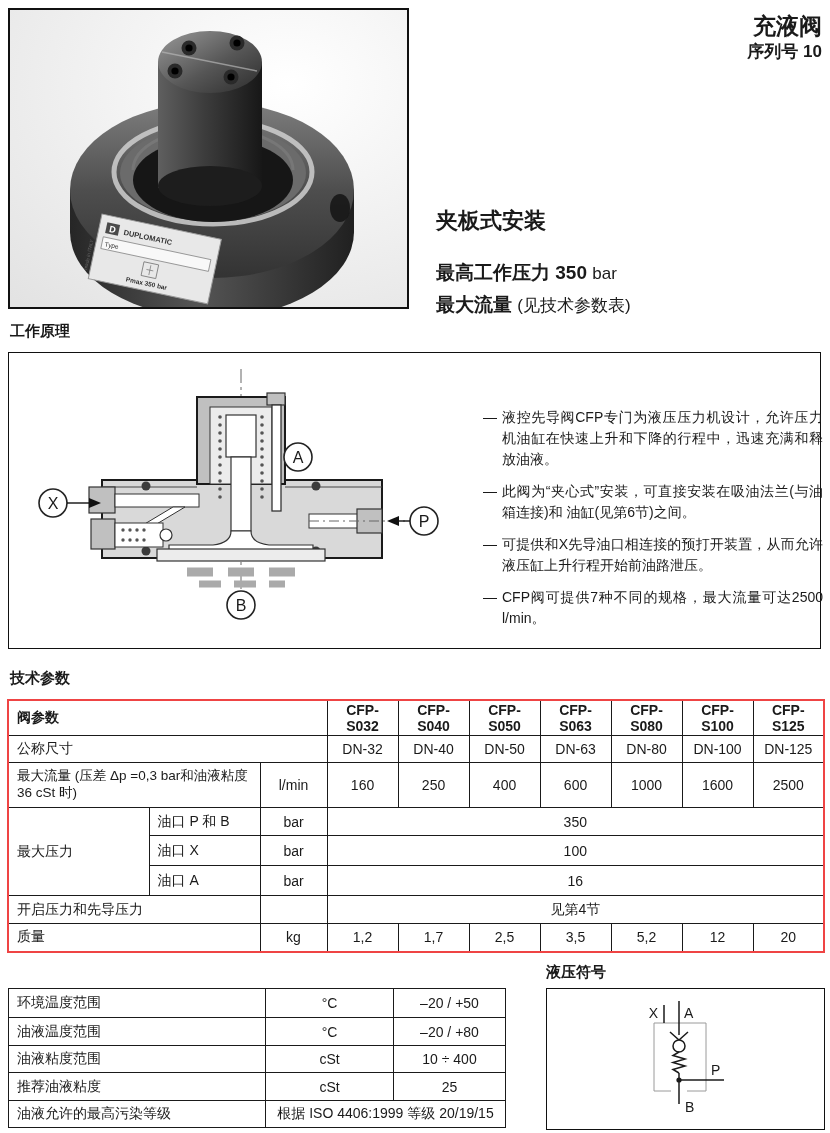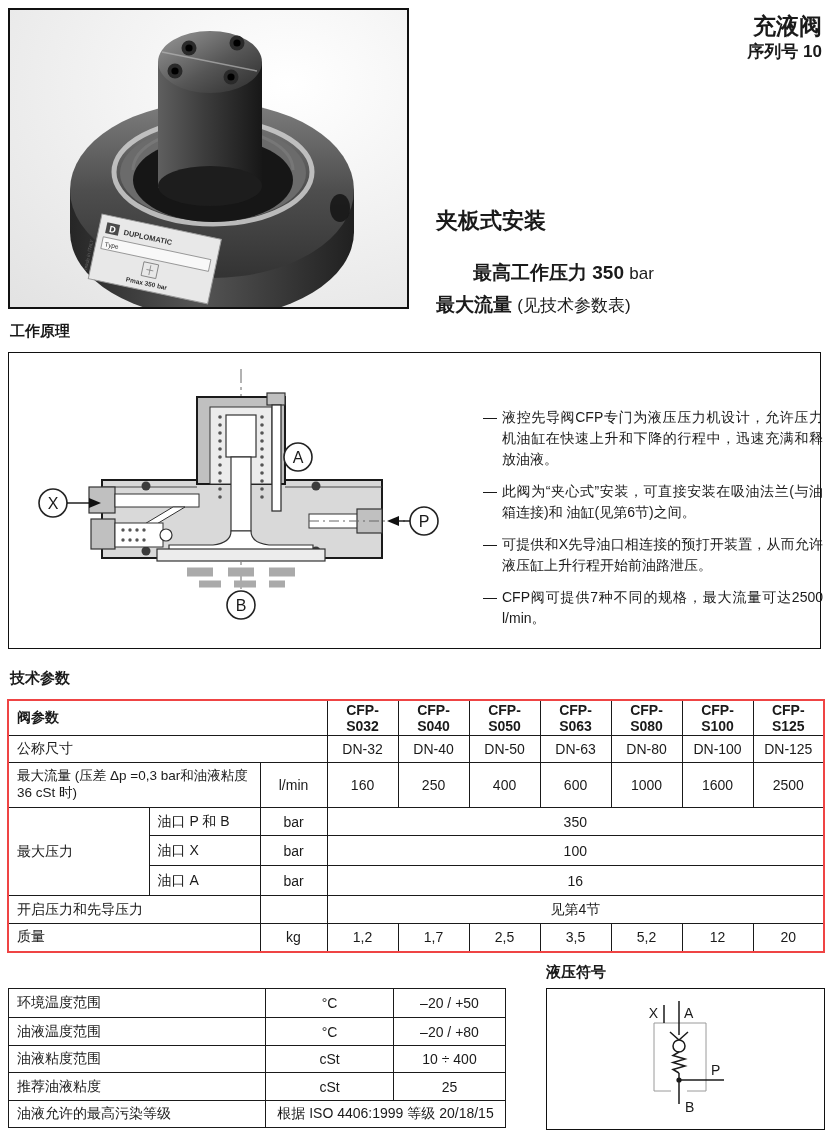--- a/index.html
+++ b/index.html
@@ -9,21 +9,21 @@
 
   
   .title-block{right:8px;top:10px;text-align:right;line-height:1;}
   .model-code{font-size:47px;font-weight:bold;letter-spacing:1px;}
   .model-name{font-size:23px;font-weight:bold;margin-top:5px;}
   .model-series{font-size:17px;font-weight:bold;margin-top:5px;}
 
   
   .summary{left:436px;top:206px;width:384px;}
   .mount{font-size:22px;font-weight:bold;}
-  .pline{margin-top:24px;font-size:19px;font-weight:bold;margin-left:37px;}
+  .pline{margin-top:24px;font-size:19px;font-weight:bold;}
   .pline .unit,.fline .note{font-size:17px;font-weight:normal;}
   .fline{margin-top:6px;font-size:19px;font-weight:bold;}
 
   .sec-h{font-size:15px;font-weight:bold;}
 
   
   .photo-frame{left:8px;top:8px;width:397px;height:297px;border:2px solid #111;background:#f4f4f4;}
 
   
   .principle-box{left:8px;top:352px;width:811px;height:295px;border:1.5px solid #111;background:#fff;}
@@ -362,21 +362,21 @@
       <td>cSt</td>
       <td>10 ÷ 400</td>
     </tr>
     <tr style="height:28px">
       <td class="lft">推荐油液粘度</td>
       <td>cSt</td>
       <td>25</td>
     </tr>
     <tr style="height:27px">
       <td class="lft">油液允许的最高污染等级</td>
-      <td colspan="2">根据 ISO 4406:1999 等级 20/18/15</td>
+      <td colspan="2">根据 ISO 4406:1999 等级 20/19/15</td>
     </tr>
   </tbody>
     </table>
 
   <div class="abs sec-h" style="left:546px;top:963px;">液压符号</div>
 
   <div class="abs symbol-box">
     <svg width="277" height="140" viewBox="0 0 277 140">
       <g stroke="#9a9a9a" stroke-width="1" fill="none">
         <path d="M107,102 L107,34 L159,34 L159,102"></path>

